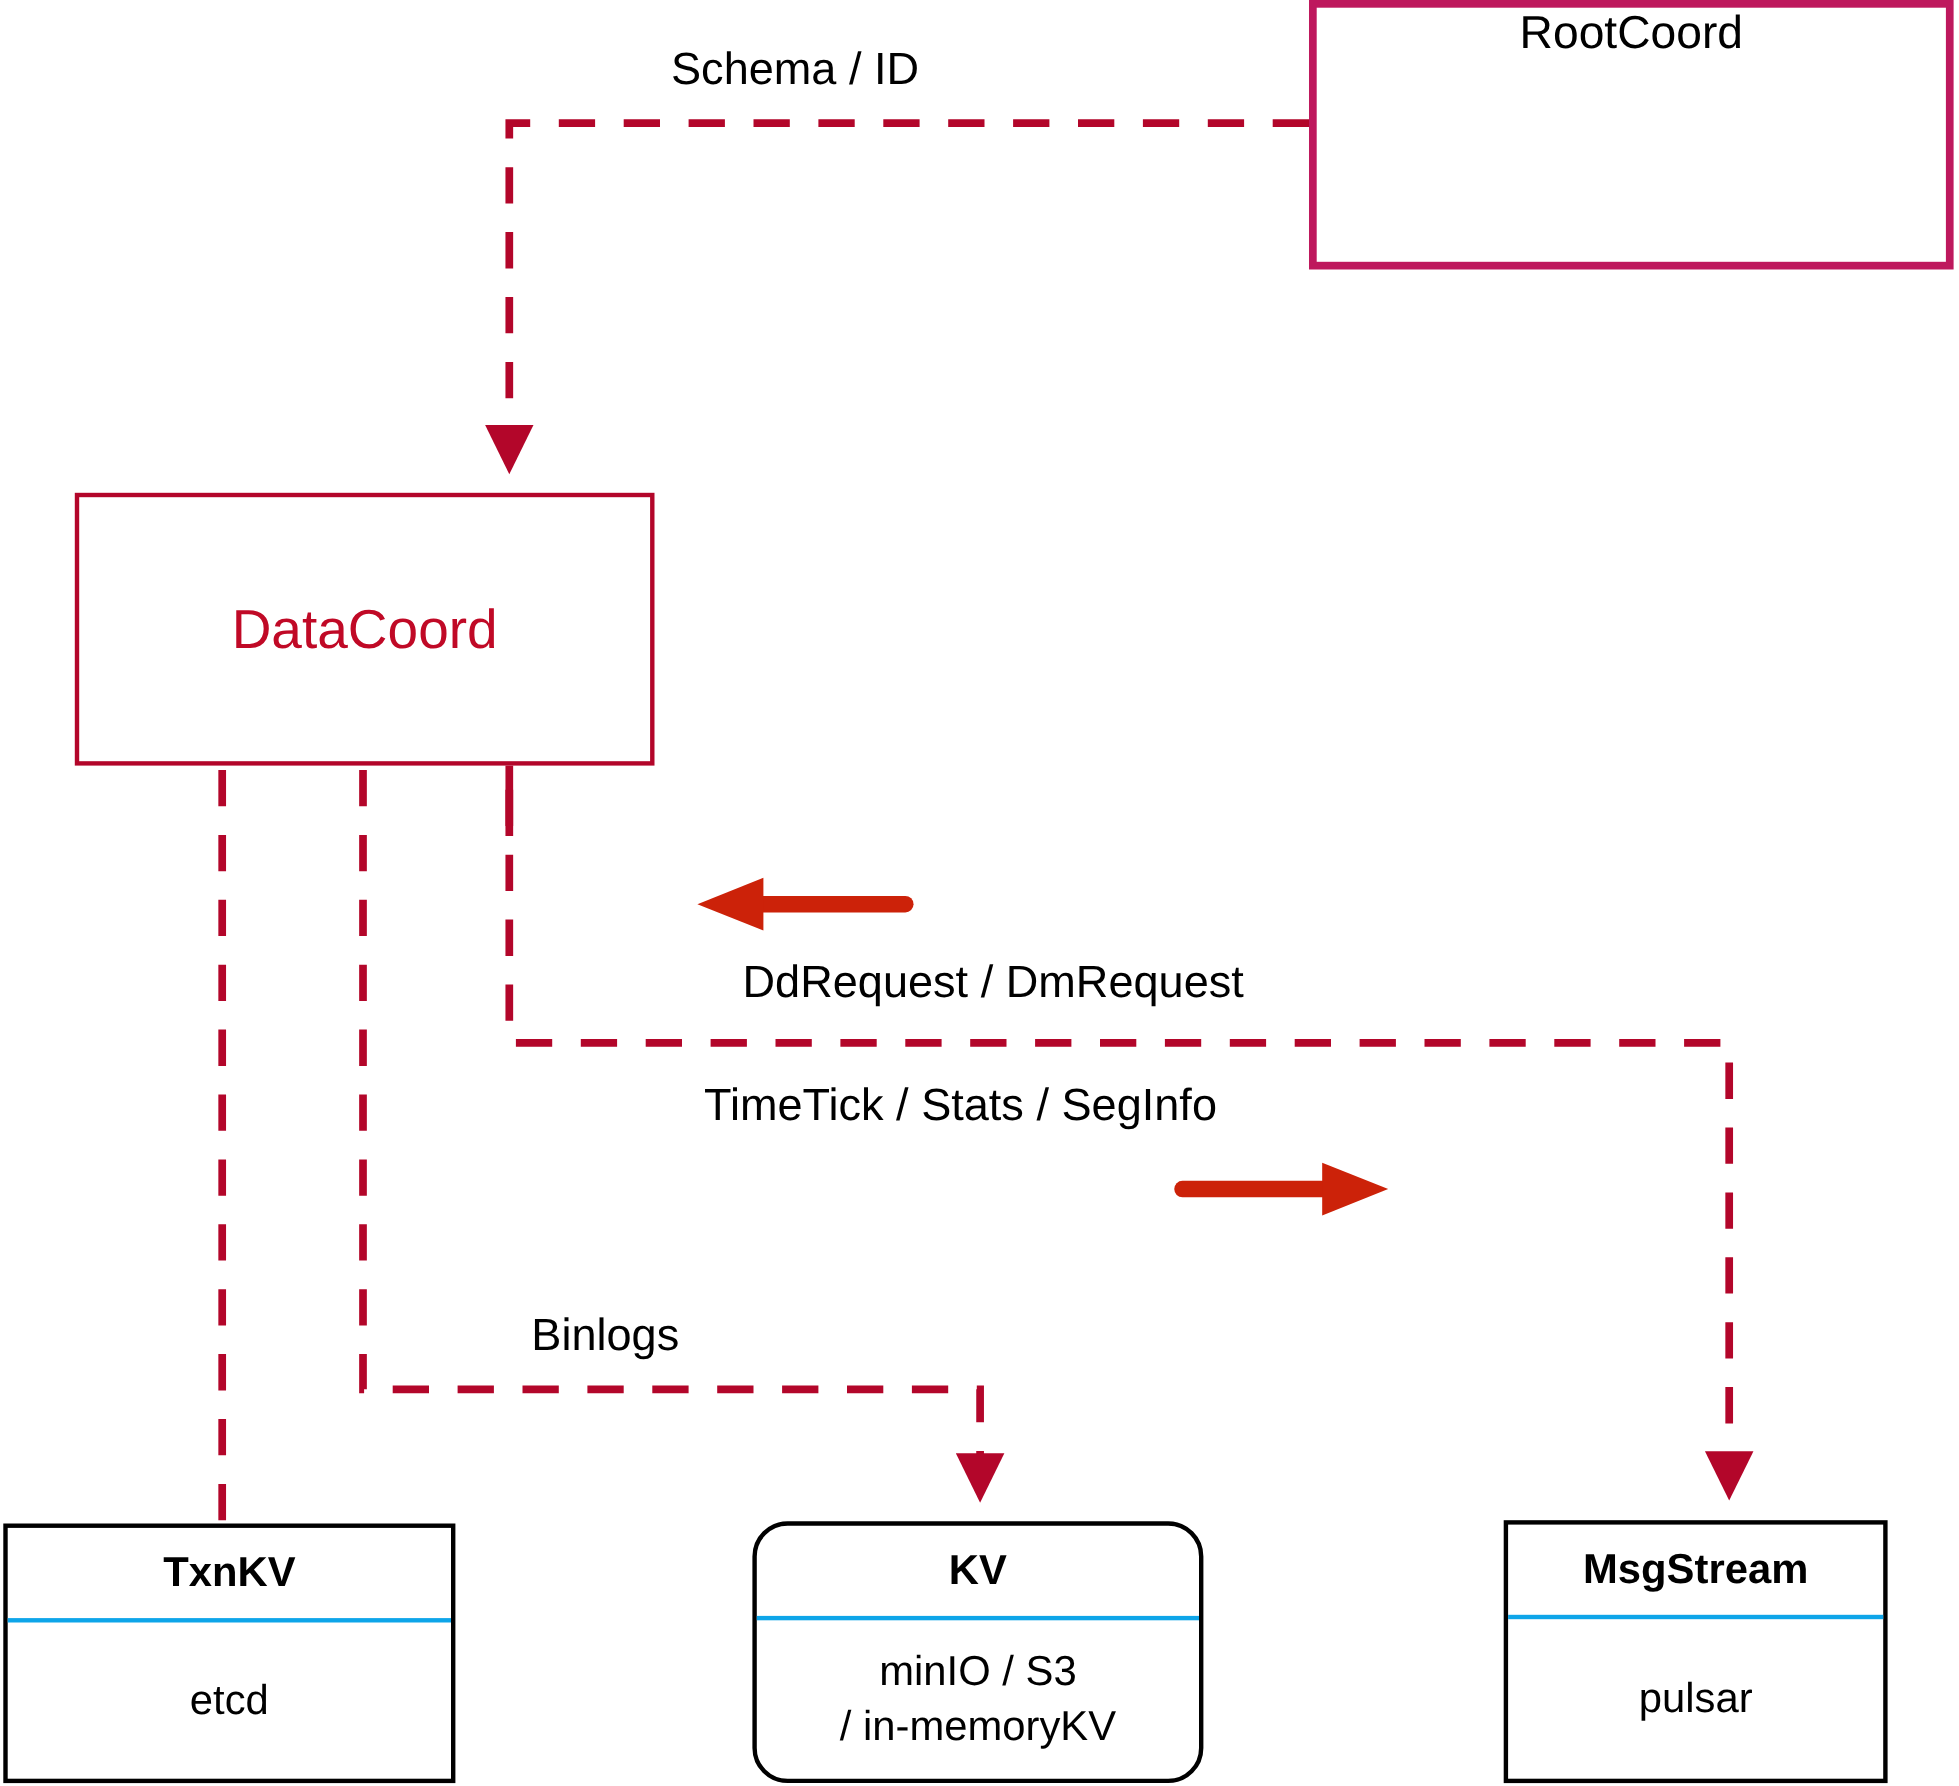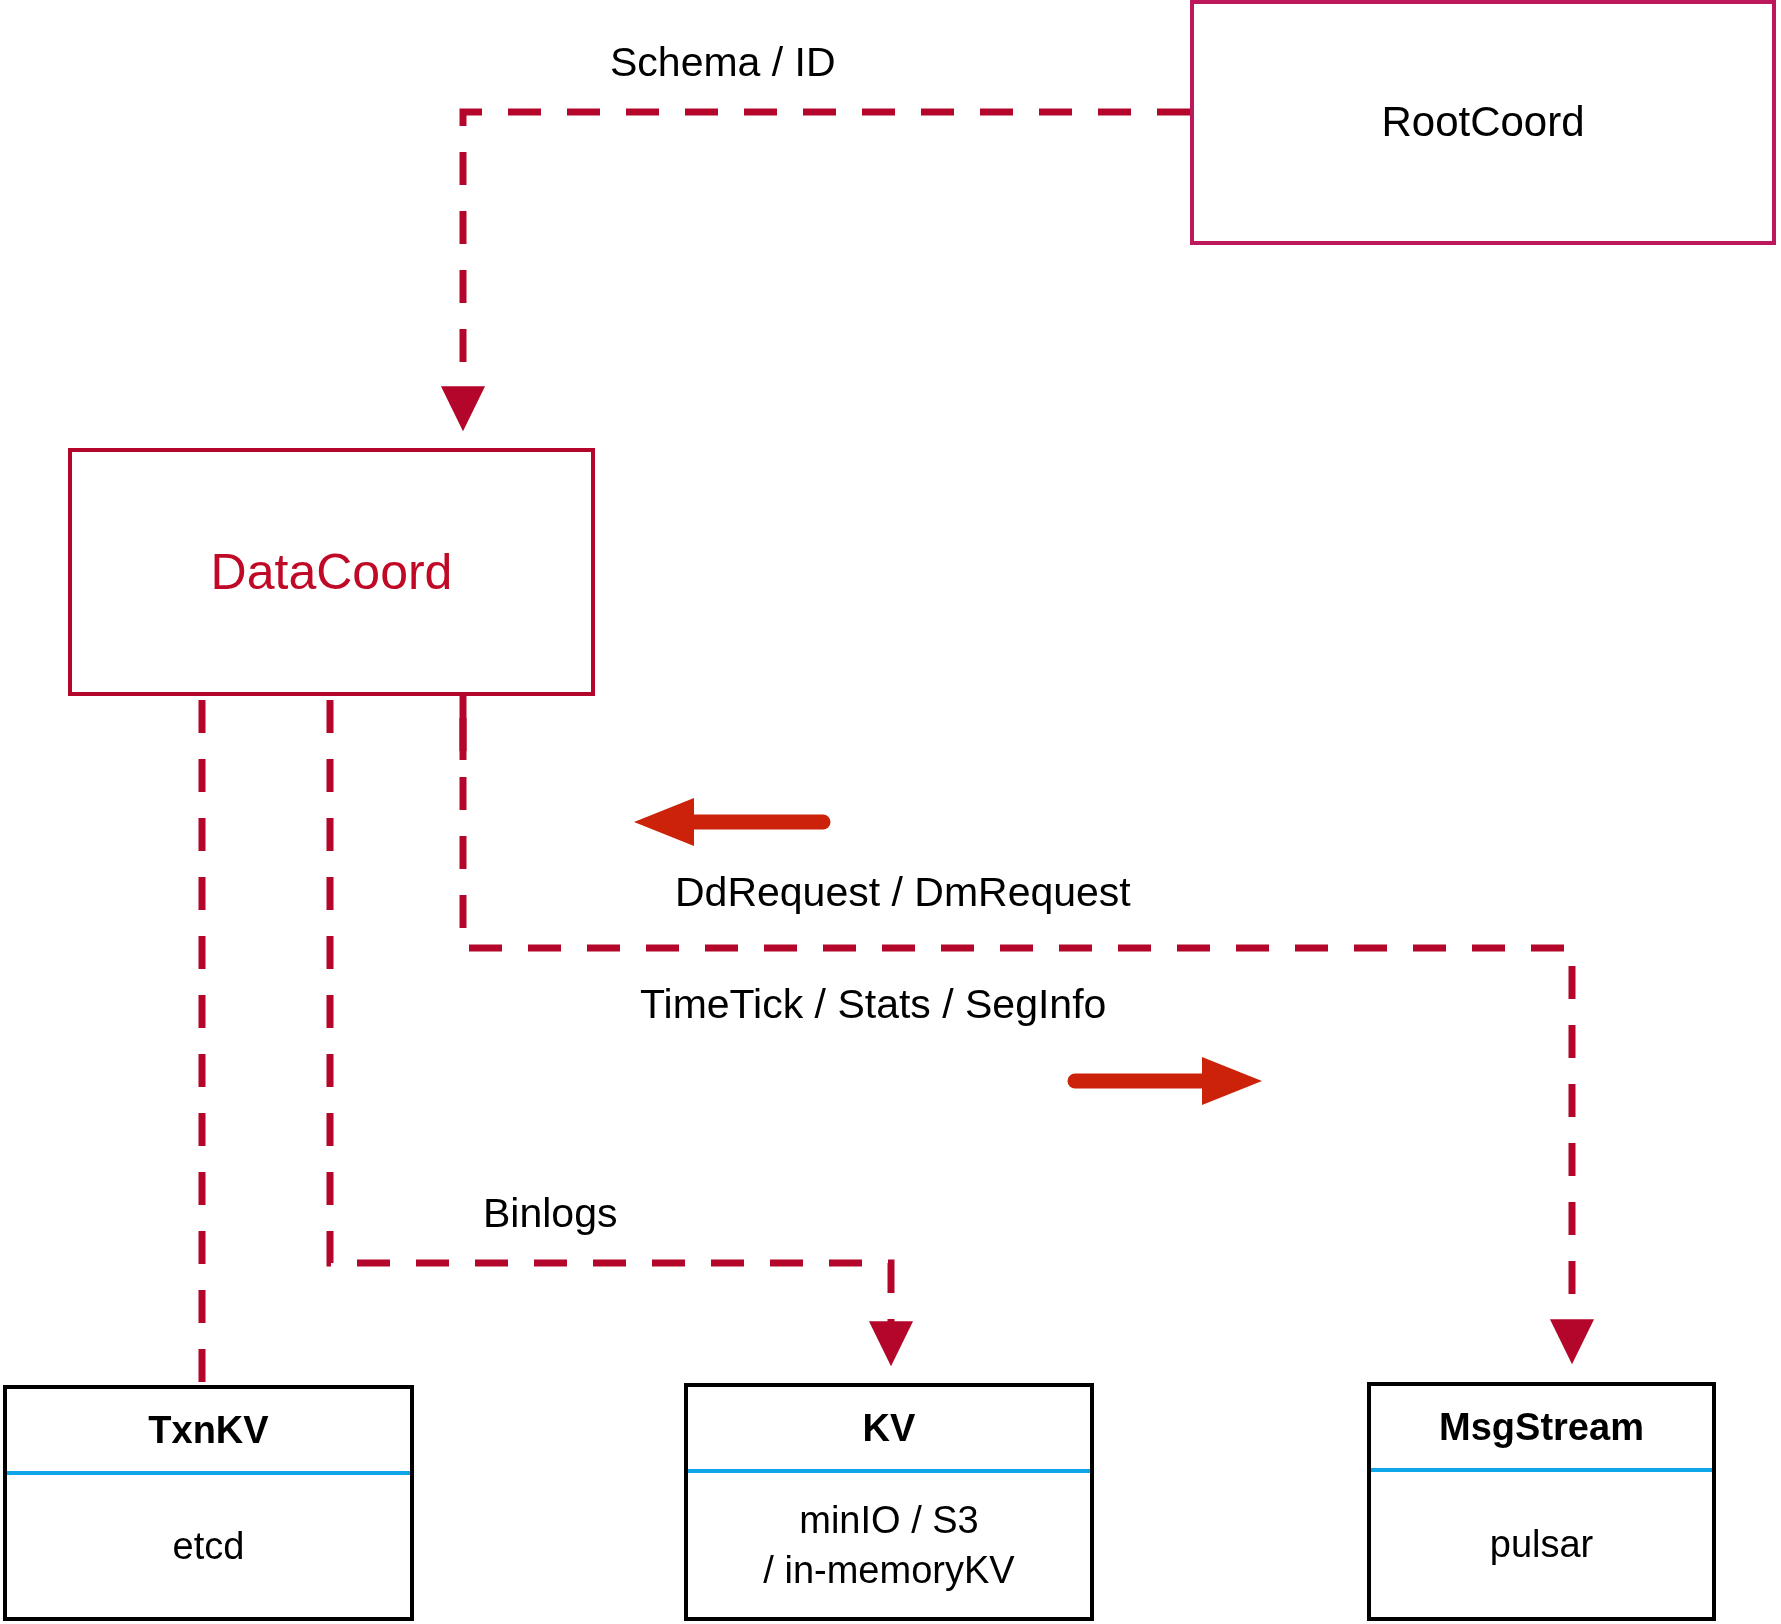--- a/index.html
+++ b/index.html
@@ -24,23 +24,22 @@
     pointer-events: none;
   }
   .node {
     position: absolute;
     box-sizing: border-box;
     background: #ffffff;
     display: flex;
     flex-direction: column;
   }
   .node-plain {
-    border: 4px solid #be185d;
+    border: 7px solid #be185d;
     align-items: center;
-    justify-content: center;
   }
   .node-red {
     border: 4px solid #b3062a;
     align-items: center;
     justify-content: center;
   }
   .node-split {
     border: 4px solid #000000;
   }
   .node-title {
@@ -132,21 +131,21 @@
     <div class="node-title-red">DataCoord</div>
   </div>
 
   <div class="node node-split" style="left:3px; top:1385px; width:411px; height:236px;">
     <div class="split-head">TxnKV</div>
     <div class="split-body">
       <div>etcd</div>
     </div>
   </div>
 
-  <div class="node node-split" style="left:684px; top:1383px; width:410px; height:238px;">
+  <div class="node node-split" style="left:684px; top:1383px; width:410px; height:238px;border-radius:32px;">
     <div class="split-head">KV</div>
     <div class="split-body">
       <div>minIO / S3</div>
       <div>/ in-memoryKV</div>
     </div>
   </div>
 
   <div class="node node-split" style="left:1367px; top:1382px; width:349px; height:239px;">
     <div class="split-head">MsgStream</div>
     <div class="split-body">

